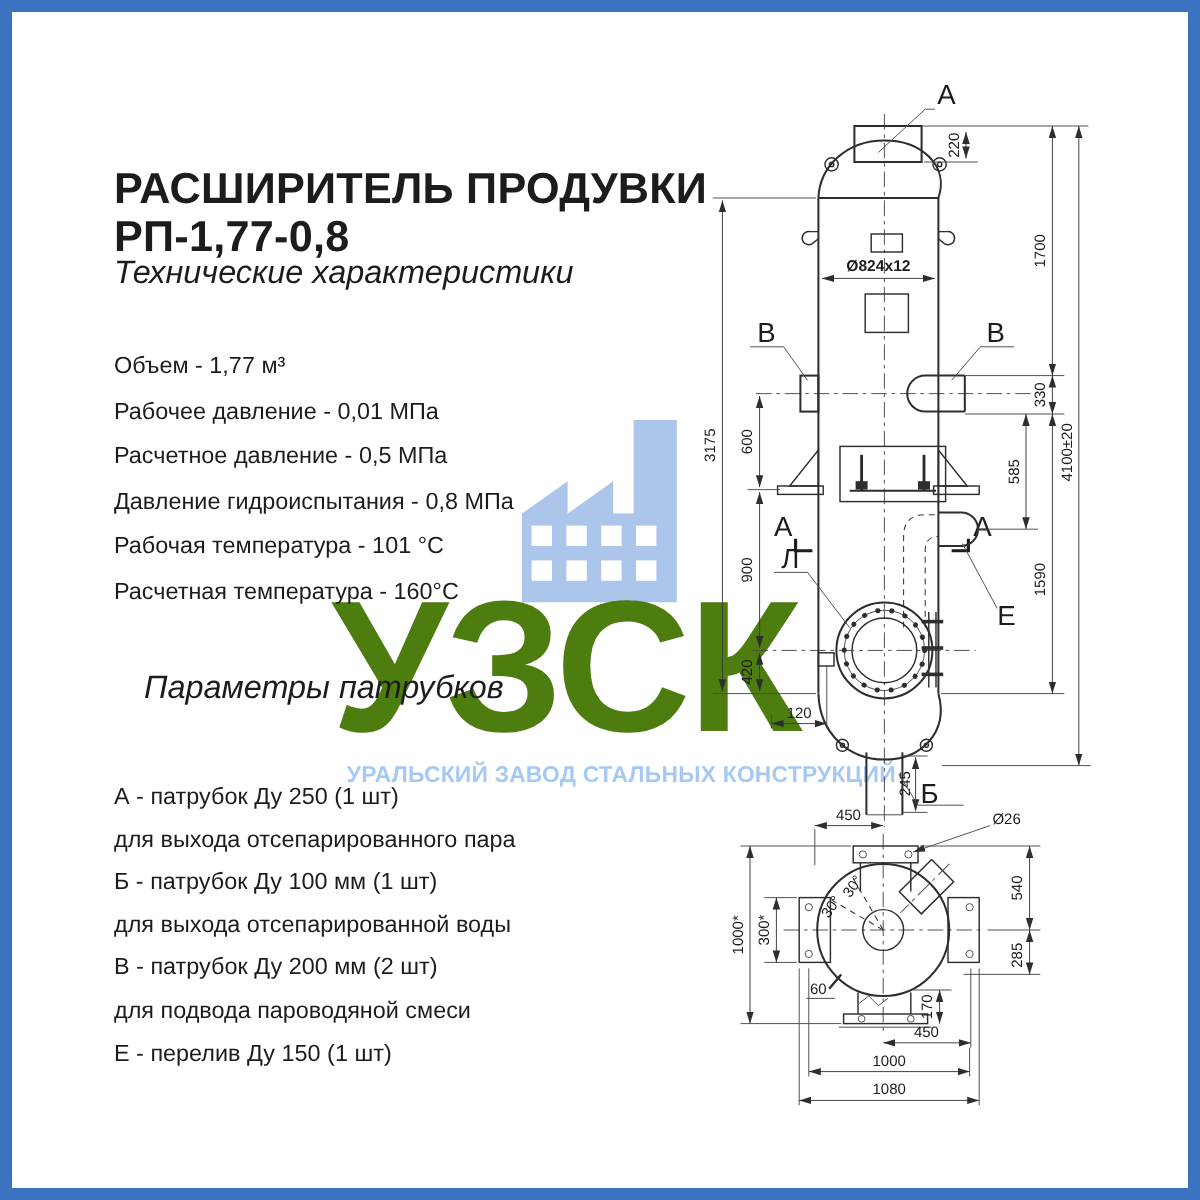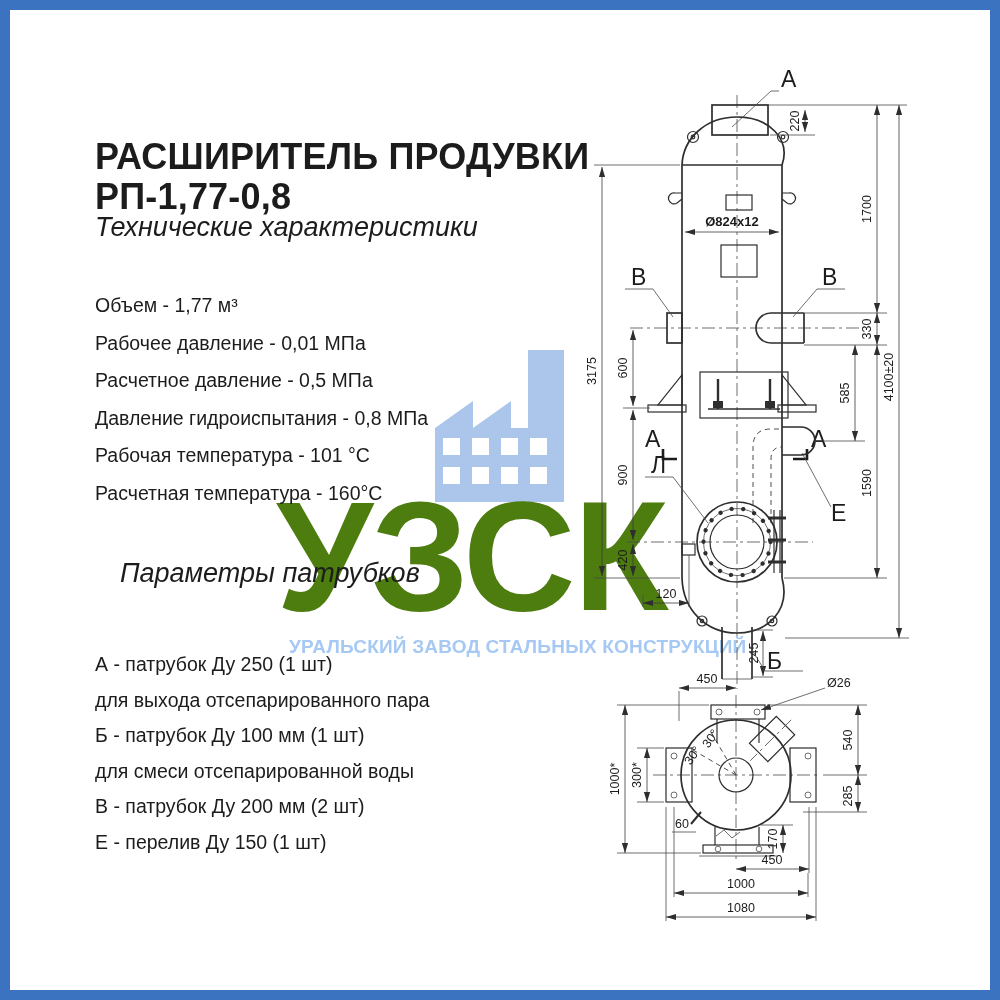--- a/index.html
+++ b/index.html
@@ -67,22 +67,23 @@
     <div>Давление гидроиспытания - 0,8 МПа</div>
     <div>Рабочая температура - 101 °С</div>
     <div>Расчетная температура - 160°С</div>
   </div>
 
   <div class="h2 nozzles textcol">Параметры патрубков</div>
   <div class="list nozzlelist textcol">
     <div>А - патрубок Ду 250 (1 шт)</div>
     <div>для выхода отсепарированного пара</div>
     <div>Б - патрубок Ду 100 мм (1 шт)</div>
-    <div>для смеси отсепарированной воды</div>
+    <div>для выхода отсепарированной воды</div>
     <div>В - патрубок Ду 200 мм (2 шт)</div>
+    <div>для подвода пароводяной смеси</div>
     <div>Е - перелив Ду 150 (1 шт)</div>
   </div>
 
   <svg class="drawing" width="420" height="900" viewBox="0 0 420 900">
     <defs>
       <marker id="arr" markerWidth="11" markerHeight="8" refX="10" refY="3.5" orient="auto-start-reverse" markerUnits="userSpaceOnUse">
         <path d="M0,0.4 L10,3.5 L0,6.6 Z" fill="#2e2e2e"></path>
       </marker>
     </defs>
 

